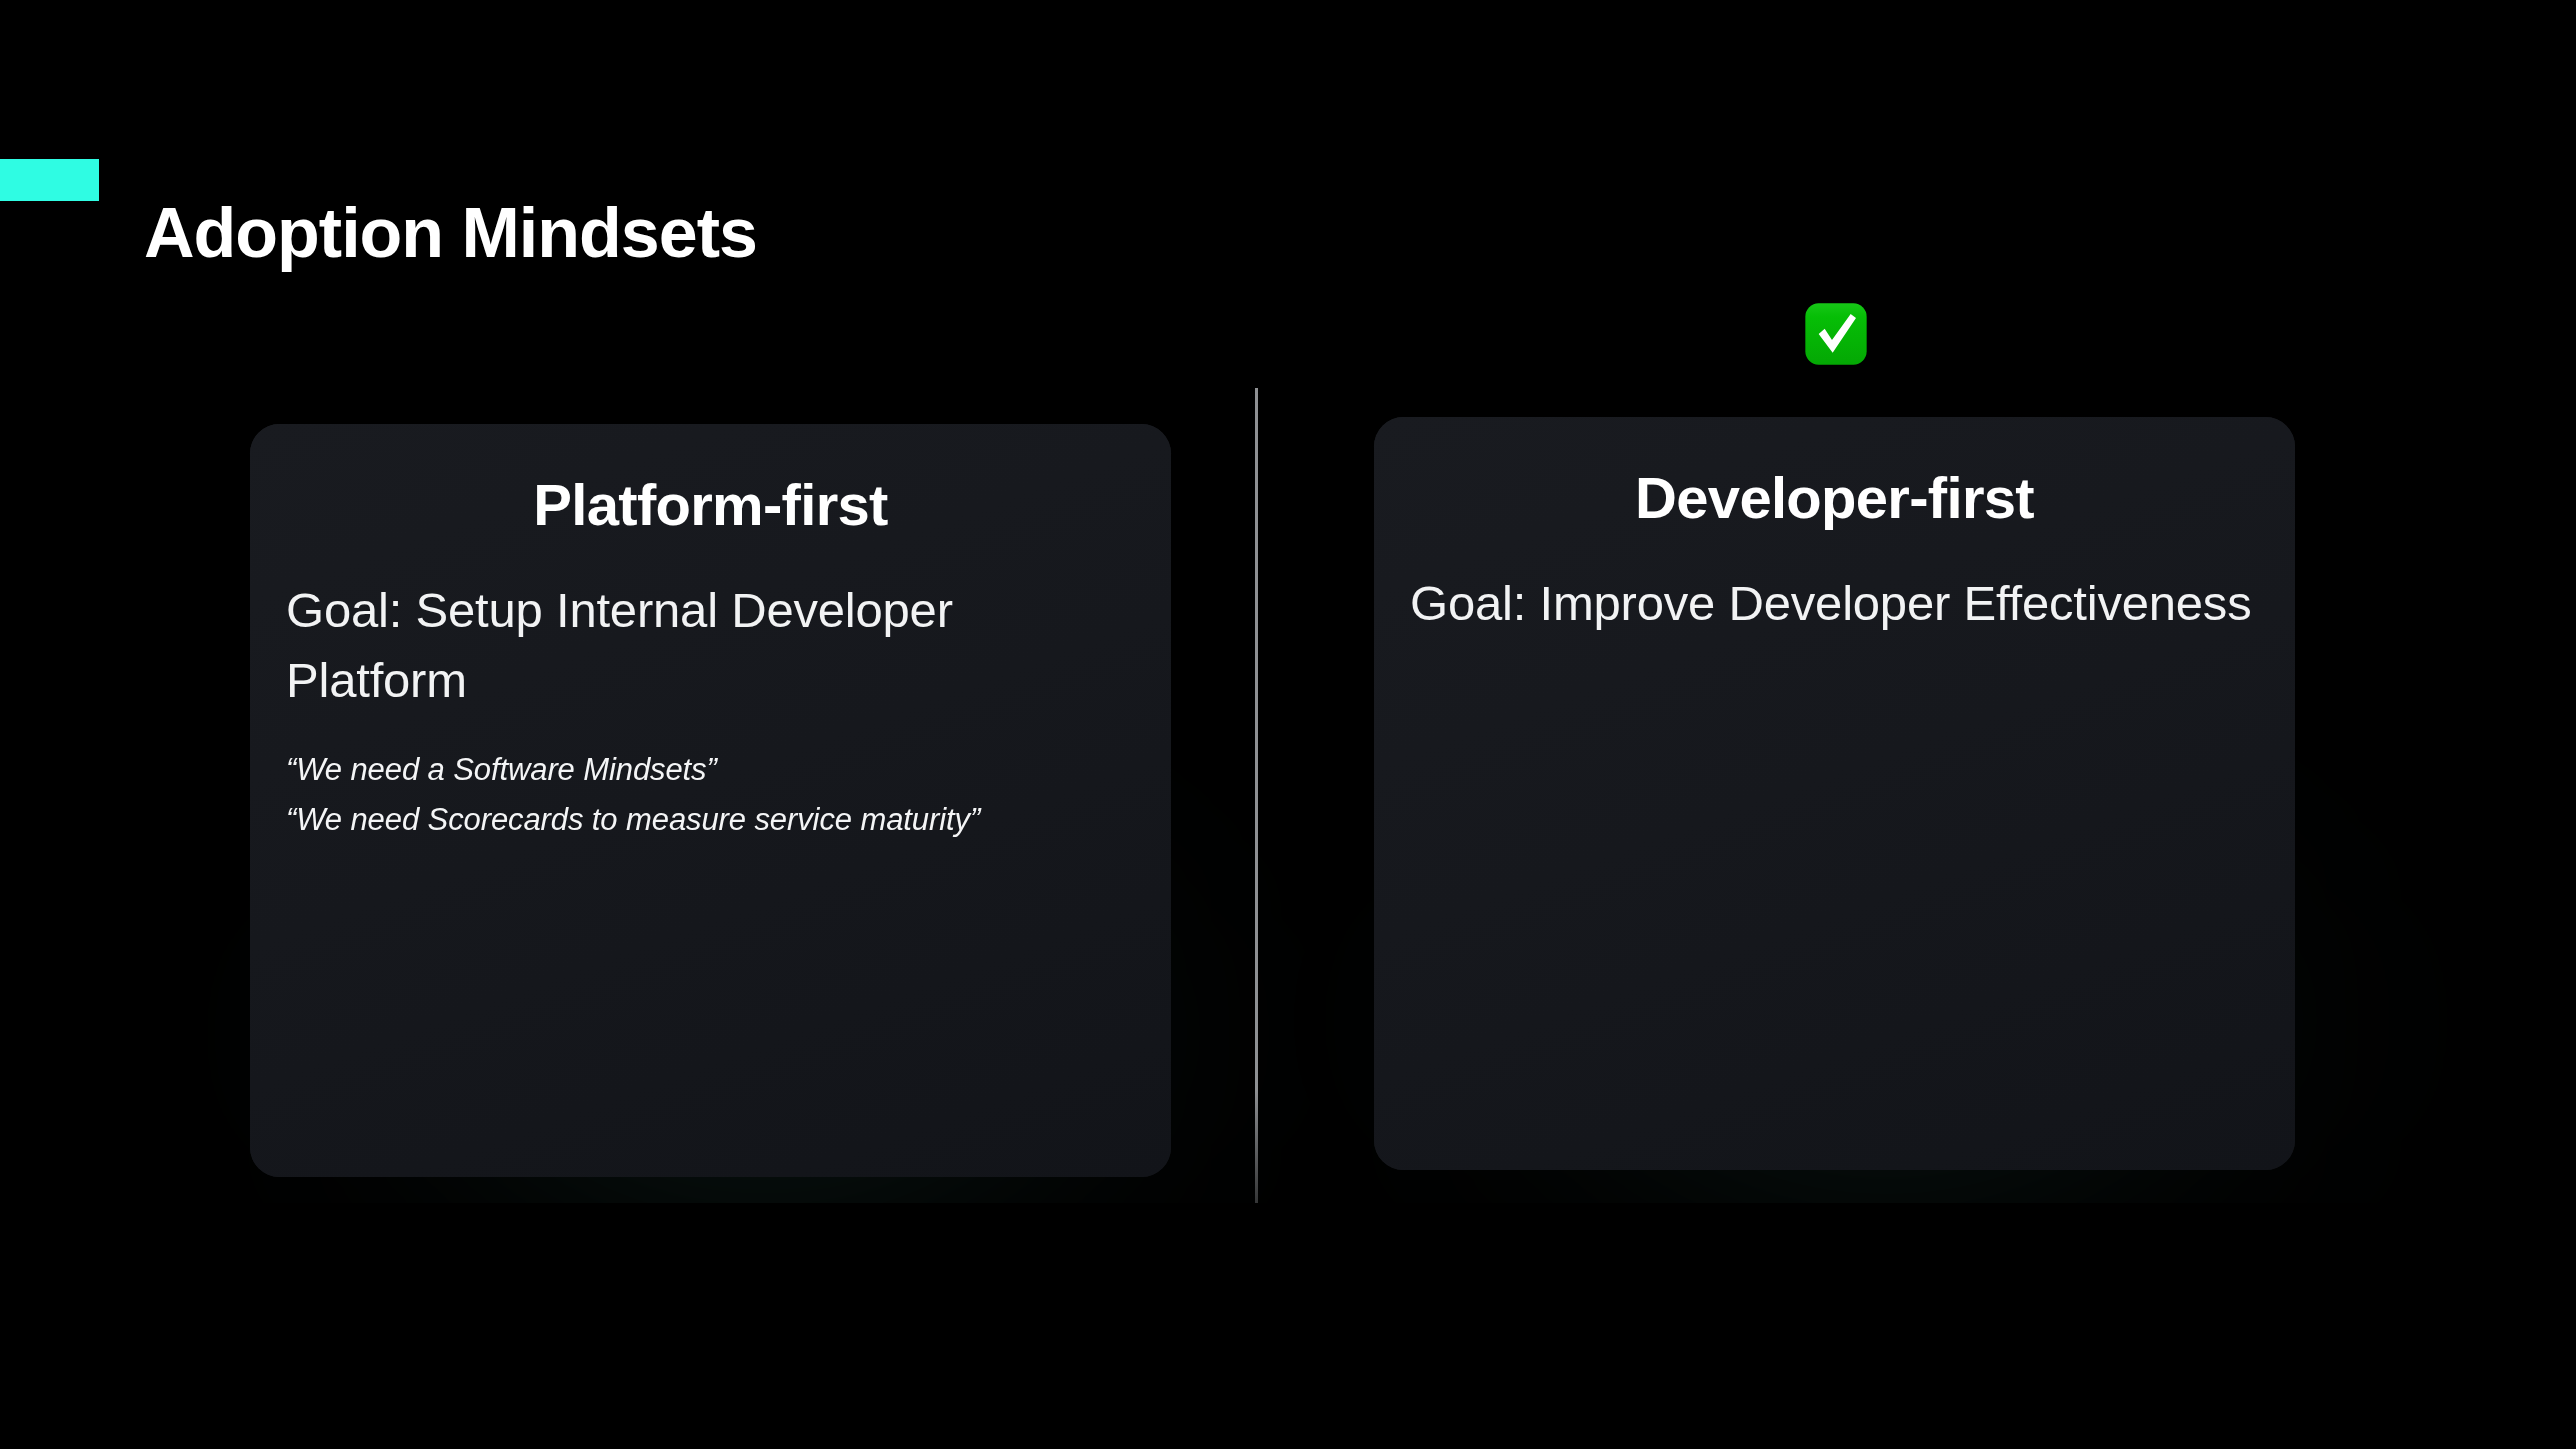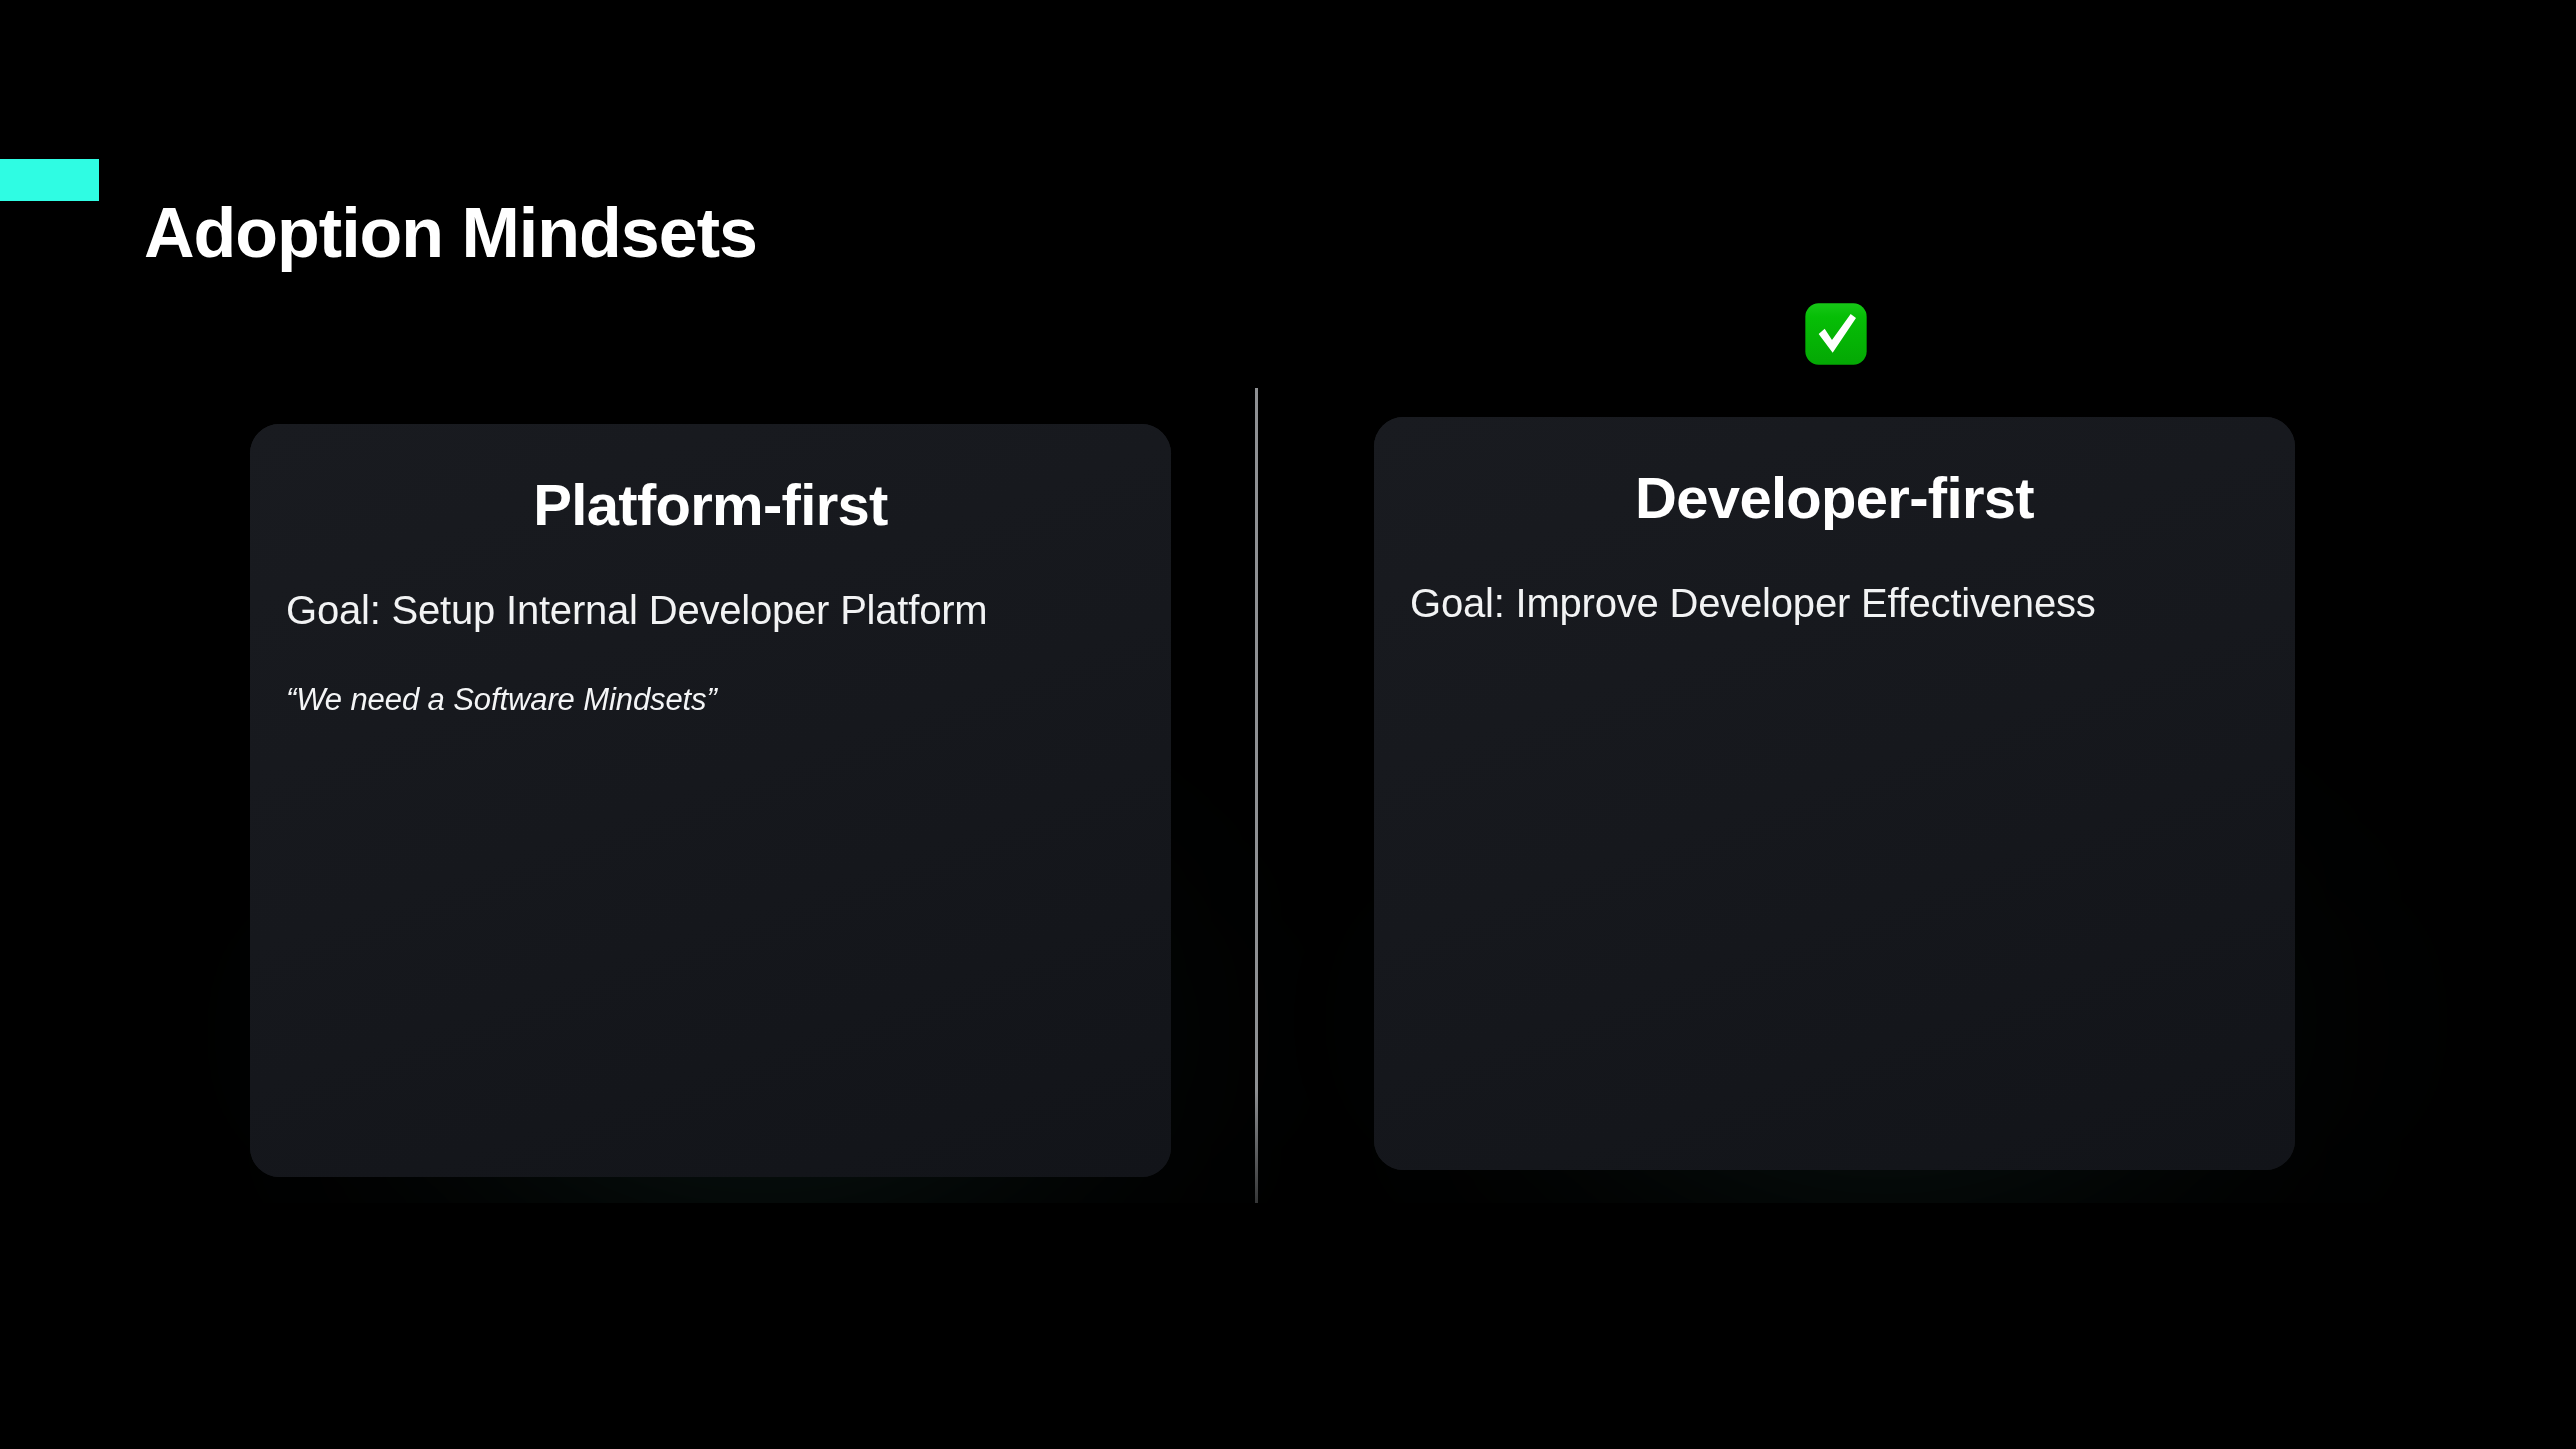--- a/index.html
+++ b/index.html
@@ -169,21 +169,21 @@
     font-size: 58px;
     font-weight: 700;
     letter-spacing: -0.7px;
     color: #ffffff;
     text-align: center;
     line-height: 70px;
   }
   .card-goal {
     margin: 0;
     padding-top: 35px;
-    font-size: 40px;
+    font-size: 49px;
     font-weight: 400;
     color: #f2f3f4;
     line-height: 70px;
     letter-spacing: -0.2px;
   }
   .card-quotes {
     margin: 0;
     padding-top: 29.5px;
     font-size: 31px;
     font-style: italic;
@@ -224,20 +224,21 @@
         <path d="M22 48 L31 40 L42 57 L70 18 L78 24 L43 76 Z" fill="#ffffff"></path>
       </svg>
     </div>
 
     <div class="card" id="card-platform-first">
       <div class="card-inner">
         <h2 class="card-title">Platform-first</h2>
         <p class="card-goal">Goal: Setup Internal Developer Platform</p>
         <div class="card-quotes">
           <span class="quote-line">“We need a Software Mindsets”</span>
+          <span class="quote-line">“We need Scorecards to measure service maturity”</span>
         </div>
       </div>
     </div>
 
     <div class="card" id="card-developer-first">
       <div class="card-inner">
         <h2 class="card-title">Developer-first</h2>
         <p class="card-goal">Goal: Improve Developer Effectiveness</p>
       </div>
     </div>

